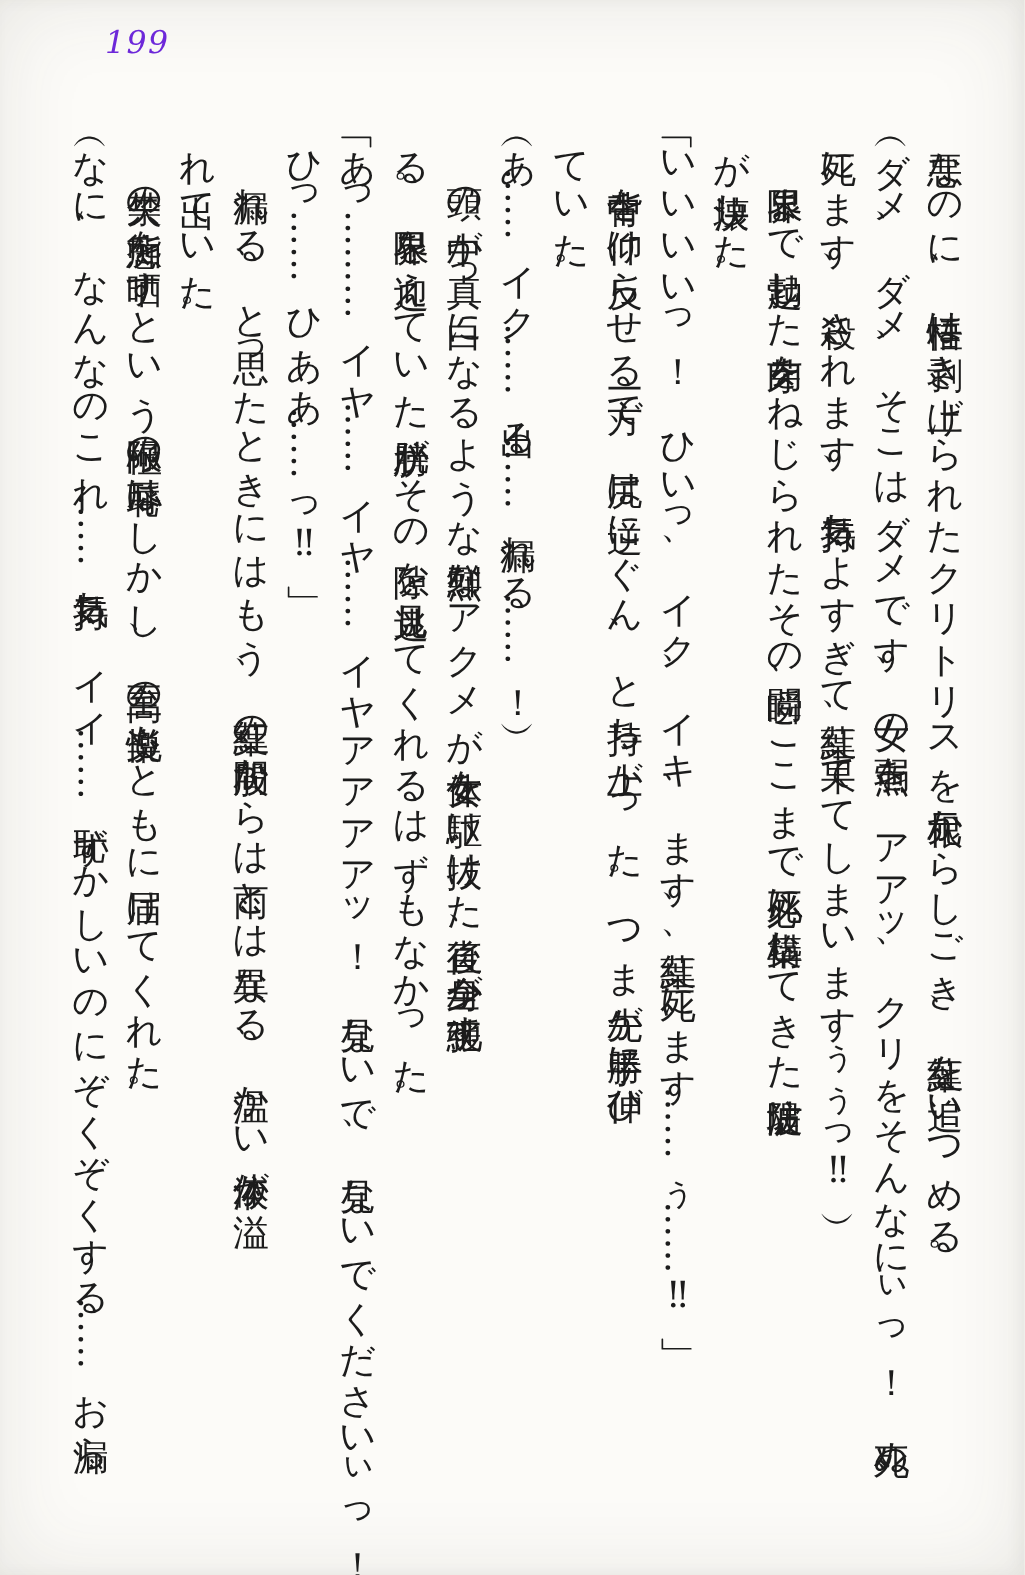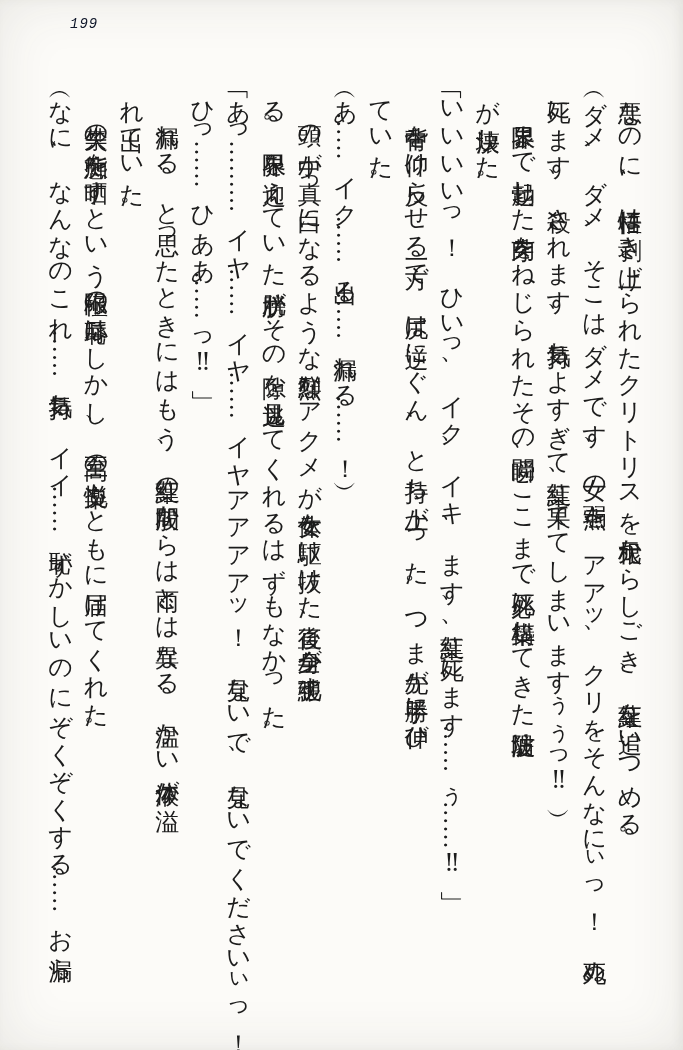--- a/index.html
+++ b/index.html
@@ -15,25 +15,24 @@
     width: 683px;
     height: 1050px;
     background: #fcfbf8;
     box-shadow: inset 0 0 55px rgba(60,55,45,0.10), inset -4px 0 10px rgba(60,55,45,0.05);
     overflow: hidden;
   }
   .pagenum {
     position: absolute;
     top: 16px;
     left: 70px;
-    font-size: 14px;
+    font-size: 21px;
     font-style: italic;
-    color: #0f172a;
+    color: #6d28d9;
     letter-spacing: 1px;
-    font-family: Liberation Mono, monospace;
   }
   .text-block {
     position: absolute;
     top: 84px;
     right: 36px;
     width: 614px;
     height: 922px;
     writing-mode: vertical-rl;
     text-orientation: mixed;
     font-size: 24px;

